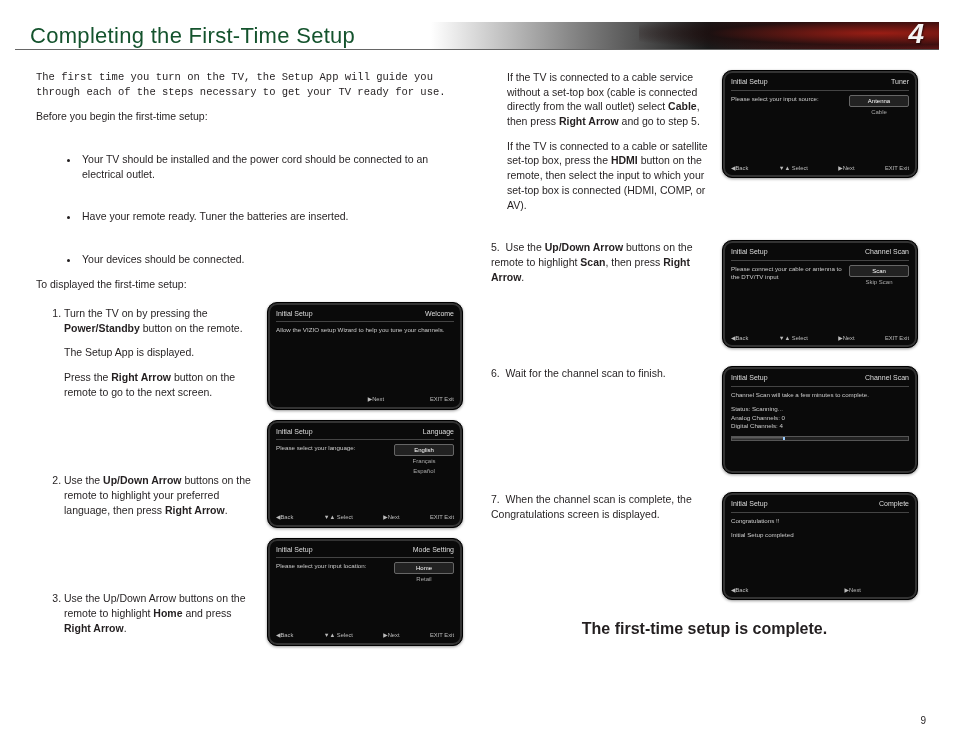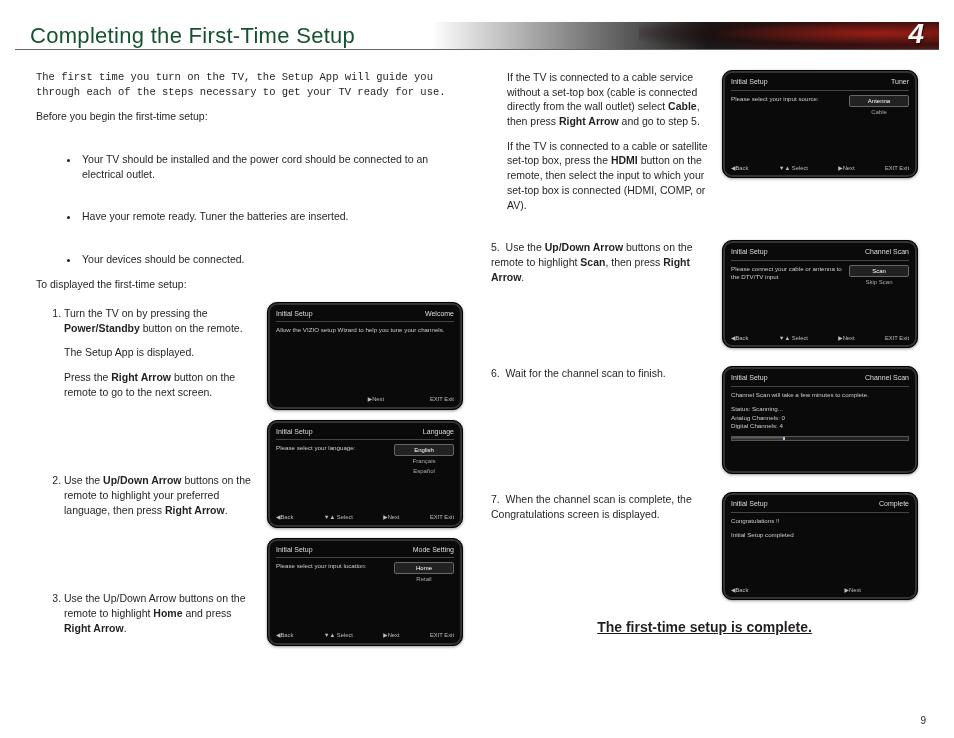--- a/index.html
+++ b/index.html
@@ -82,21 +82,21 @@
     flex-shrink: 0;
   }
   .screen-header { display:flex; justify-content:space-between; border-bottom:1px solid #444; padding-bottom:3px; margin-bottom:4px; font-size:7px; color:#ddd; }
   .screen-body { font-size:6.2px; color:#ccc; line-height:1.35; }
   .screen-footer { position:absolute; bottom:5px; left:8px; right:8px; display:flex; justify-content:space-between; font-size:5.8px; color:#bbb; }
   .screen-footer span { white-space:nowrap; }
   .opt { text-align:center; padding:1px 0; color:#aaa; font-size:6px; width:60px; float:right; clear:both; }
   .opt.sel { background:#222; border:1px solid #666; color:#fff; border-radius:2px; }
   .side-block { display:flex; gap:14px; align-items:flex-start; margin-bottom:18px; }
   .side-block .txt { flex:1; }
-  .complete-line { font-weight:700; text-align:center; margin-top:8px; font-size:14px;text-decoration:underline; }
+  .complete-line { font-weight:700; text-align:center; margin-top:8px; font-size:16px; }
   .pagenum { position:absolute; bottom:12px; right:28px; font-size:10px; }
   .progress-bar { margin-top:6px; height:5px; background:#222; border:1px solid #555; position:relative; }
   .progress-bar .fill { position:absolute; left:0; top:0; bottom:0; width:30%; background:linear-gradient(#666,#222); border-right:2px solid #9cf; }
   .screen-row { display:flex; gap:6px; align-items:flex-start; }
   .screen-row .lbl { flex:1; }
   .screen-row .opts { width:60px; }
   .clear { clear:both; }
 </style>
 </head>
 <body>

